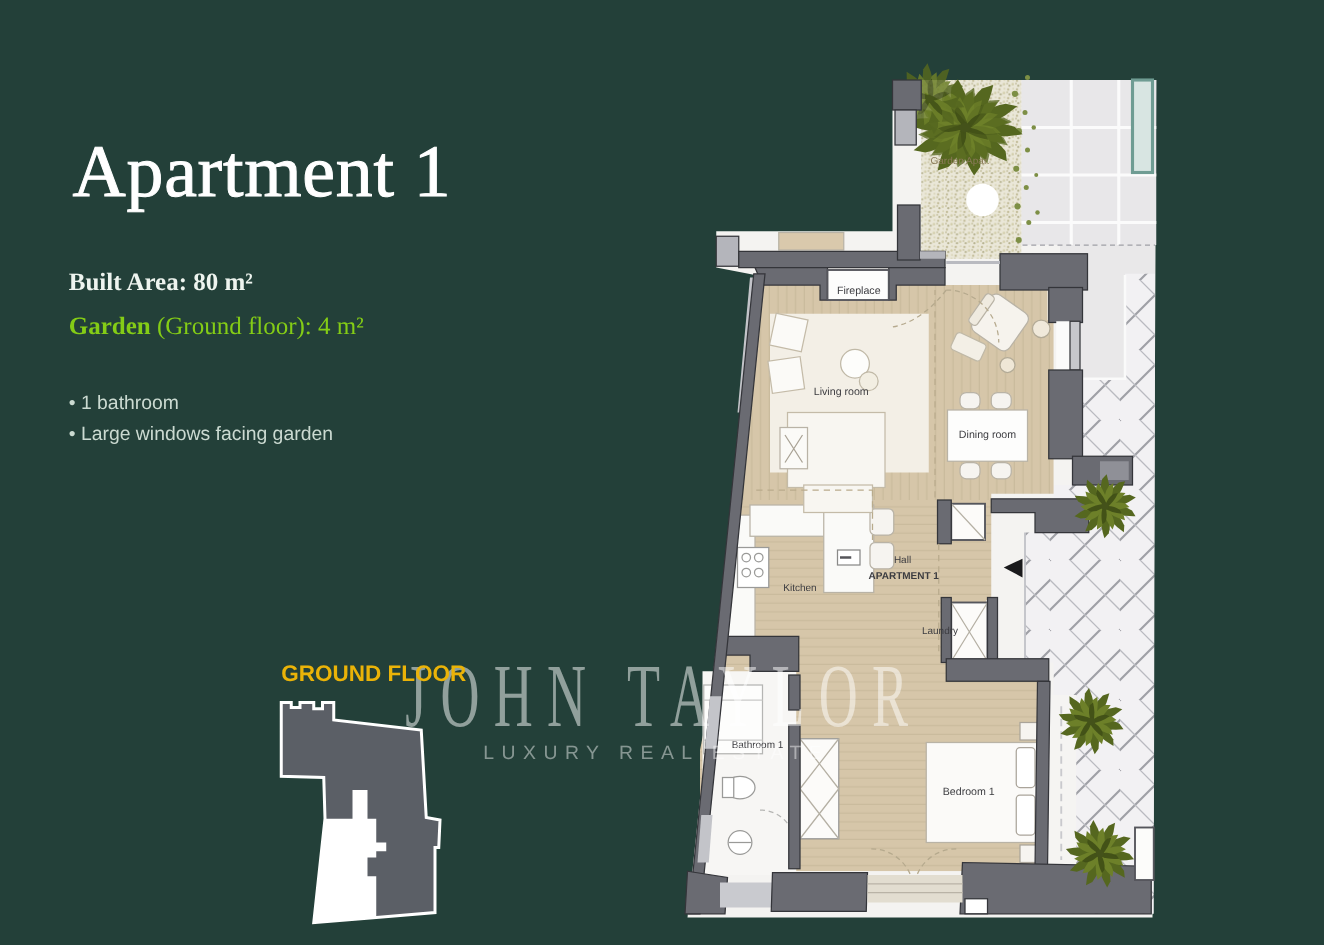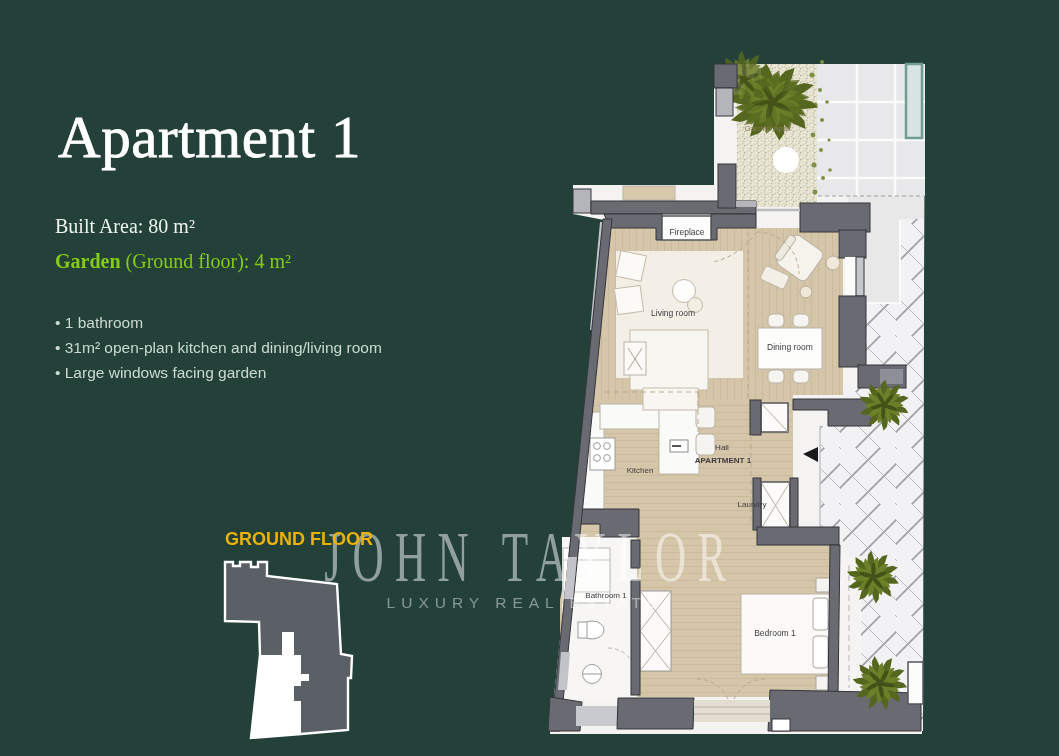--- a/index.html
+++ b/index.html
@@ -311,27 +311,26 @@
 
 <div class="abs" style="left:0px;top:528px;width:1062px;text-align:center;color:rgba(255,255,255,0.5);">
 
   <div style="font-family:'Liberation Serif',serif;font-size:72px;letter-spacing:19px;line-height:58px;transform:scale(0.60,1);transform-origin:531px 0;white-space:nowrap;">JOHN TAYLOR</div>
 
   <div style="font-size:15.5px;letter-spacing:6px;margin-top:8px;margin-left:-12px;color:rgba(255,255,255,0.45);">LUXURY REAL ESTATE</div>
 </div>
 
 <div class="abs" style="left:58px;top:103px;color:#ffffff;font-family:'Liberation Serif',serif;font-size:59px;letter-spacing:0.6px;-webkit-text-stroke:0.8px #ffffff;">Apartment 1</div>
 
-<div class="abs" style="left:55px;top:215px;color:#eef4ef;font-family:'Liberation Serif',serif;font-size:20px;font-weight:normal;">Built Area: 80 m²</div>
+<div class="abs" style="left:55px;top:215px;color:#eef4ef;font-family:'Liberation Serif',serif;font-size:20px;font-weight:bold;">Built Area: 80 m²</div>
 
 <div class="abs" style="left:55px;top:250px;color:#84cc16;font-family:'Liberation Serif',serif;font-size:20px;"><b>Garden</b> (Ground floor): 4 m²</div>
 
 <div class="abs" style="left:55px;top:310px;color:#cbdad1;font-size:15.5px;line-height:25px;">
   <div>• 1 bathroom</div>
-  <div>• 31m² open-plan kitchen and dining/living room</div>
   <div>• Large windows facing garden</div>
 </div>
 
 <div class="abs" style="left:225px;top:529px;color:#eab308;font-size:18px;font-weight:bold;">GROUND FLOOR</div>
 
 <svg class="abs" style="left:210px;top:550px" width="160" height="206" viewBox="210 550 160 206">
   <path d="M225,562 L233,562 L233,566 L240,566 L240,562 L251,562 L251,567 L258,567 L258,562 L267,562
            L267,576 L337,584 L341,654 L352,656 L351,678 L348,678 L348,730 L301,734 L251,738
            L260,655 L259,622 L225,621 Z" fill="#5b5f66" stroke="#ffffff" stroke-width="2.4" stroke-linejoin="miter"></path>
   <path d="M260,655 L282,655 L282,632 L294,632 L294,655 L301,655 L301,674 L309,674 L309,681 L301,681

